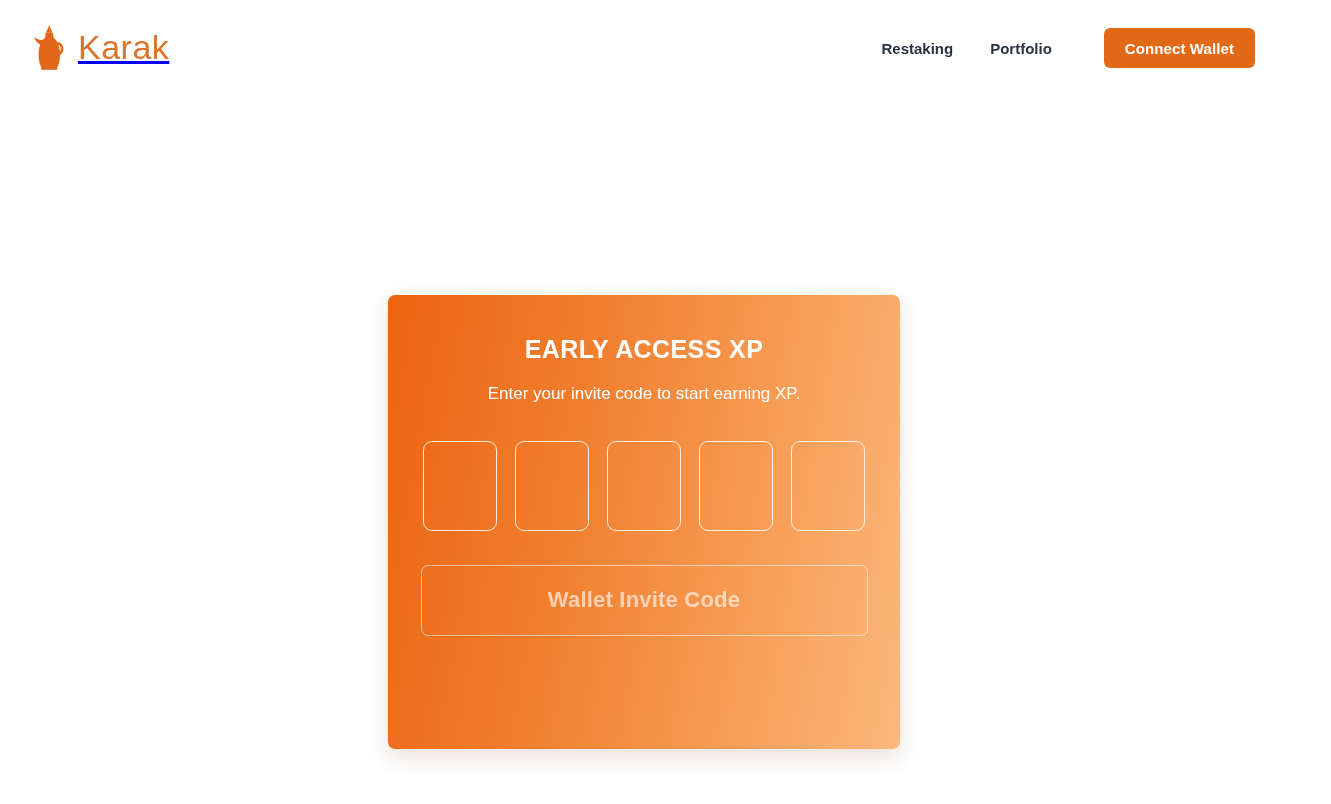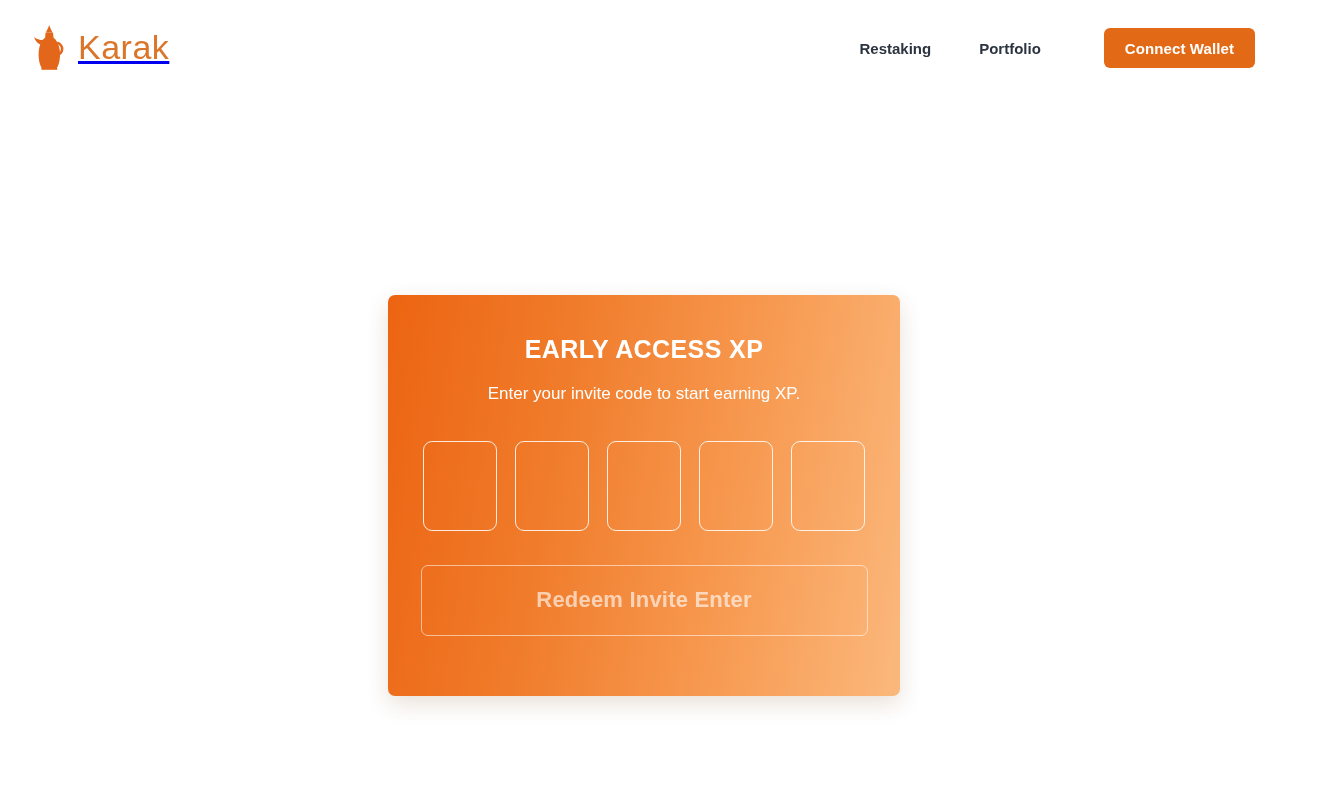--- a/index.html
+++ b/index.html
@@ -51,21 +51,21 @@
     font-weight: 400;
     letter-spacing: 0.5px;
     color: #D9762B;
     line-height: 1;
     padding-bottom: 3px;
   }
 
   .nav {
     display: flex;
     align-items: center;
-    gap: 16px;
+    gap: 5px;
   }
   .nav-link {
     font-size: 15px;
     font-weight: 700;
     color: #2C3440;
     text-decoration: none;
     padding: 10px 16px;
     white-space: nowrap;
     cursor: pointer;
   }
@@ -85,21 +85,21 @@
     white-space: nowrap;
     letter-spacing: 0.1px;
   }
 
   
   .card {
     position: absolute;
     left: 388px;
     top: 295px;
     width: 512px;
-    height: 401px;
+    height: 454px;
     border-radius: 7px;
     background: linear-gradient(100deg, #EC6412 0%, #F07C2B 33%, #F79950 66%, #FBB87C 100%);
     box-shadow: 0 8px 22px rgba(120, 60, 10, 0.16);
     padding: 34px 32px 30px 32px;
     display: flex;
     flex-direction: column;
     align-items: center;
   }
 
   .card-title {
@@ -201,17 +201,17 @@
     <p class="card-subtitle">Enter your invite code to start earning XP.</p>
 
     <div class="otp-row">
       <input class="otp-cell" type="text" maxlength="1" value="" style="">
       <input class="otp-cell" type="text" maxlength="1" value="" style="">
       <input class="otp-cell" type="text" maxlength="1" value="" style="">
       <input class="otp-cell" type="text" maxlength="1" value="" style="">
       <input class="otp-cell" type="text" maxlength="1" value="" style="">
     </div>
 
-    <button class="redeem-btn" type="button" disabled="">Redeem Invite Enter</button>
+    <button class="redeem-btn" type="button" disabled="">Wallet Invite Code</button>
 
   </section>
 
 </div>
 
 </body></html>

